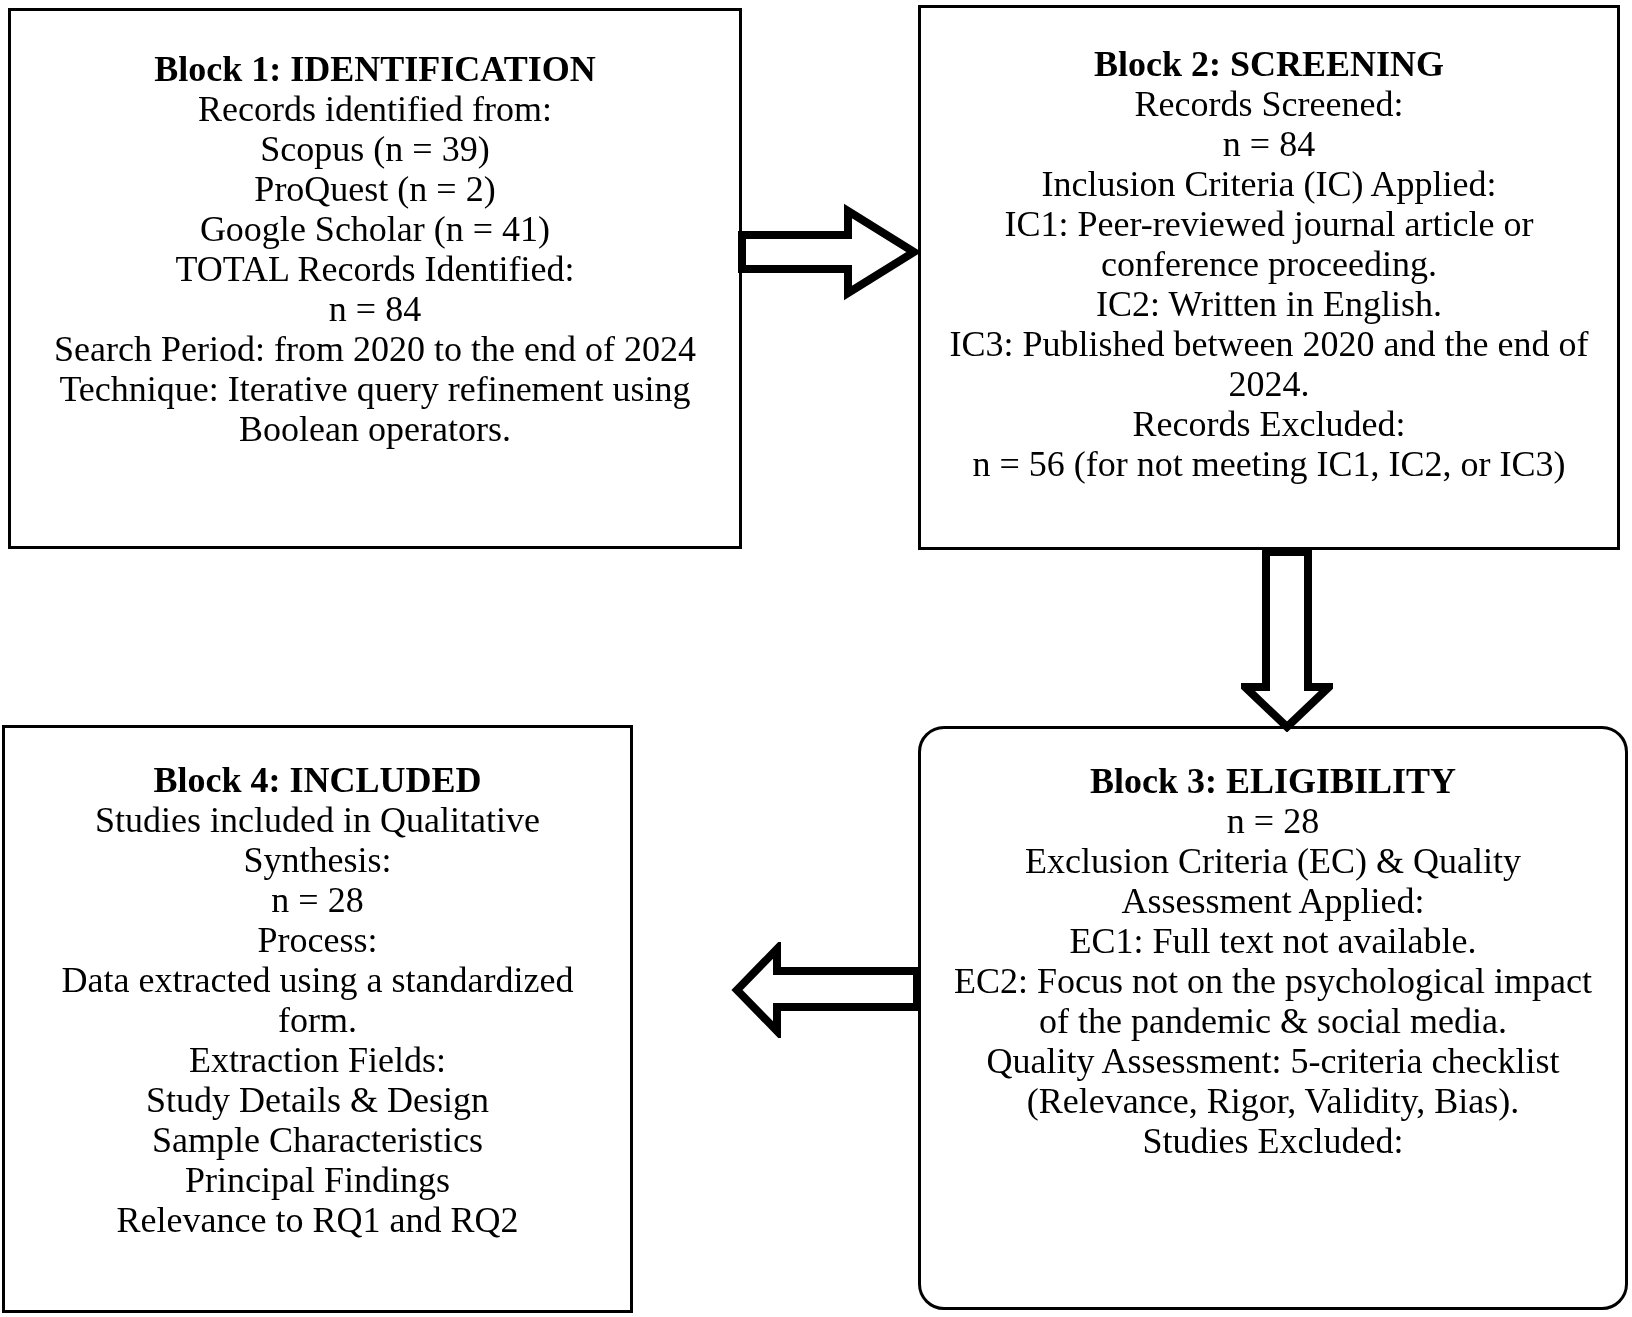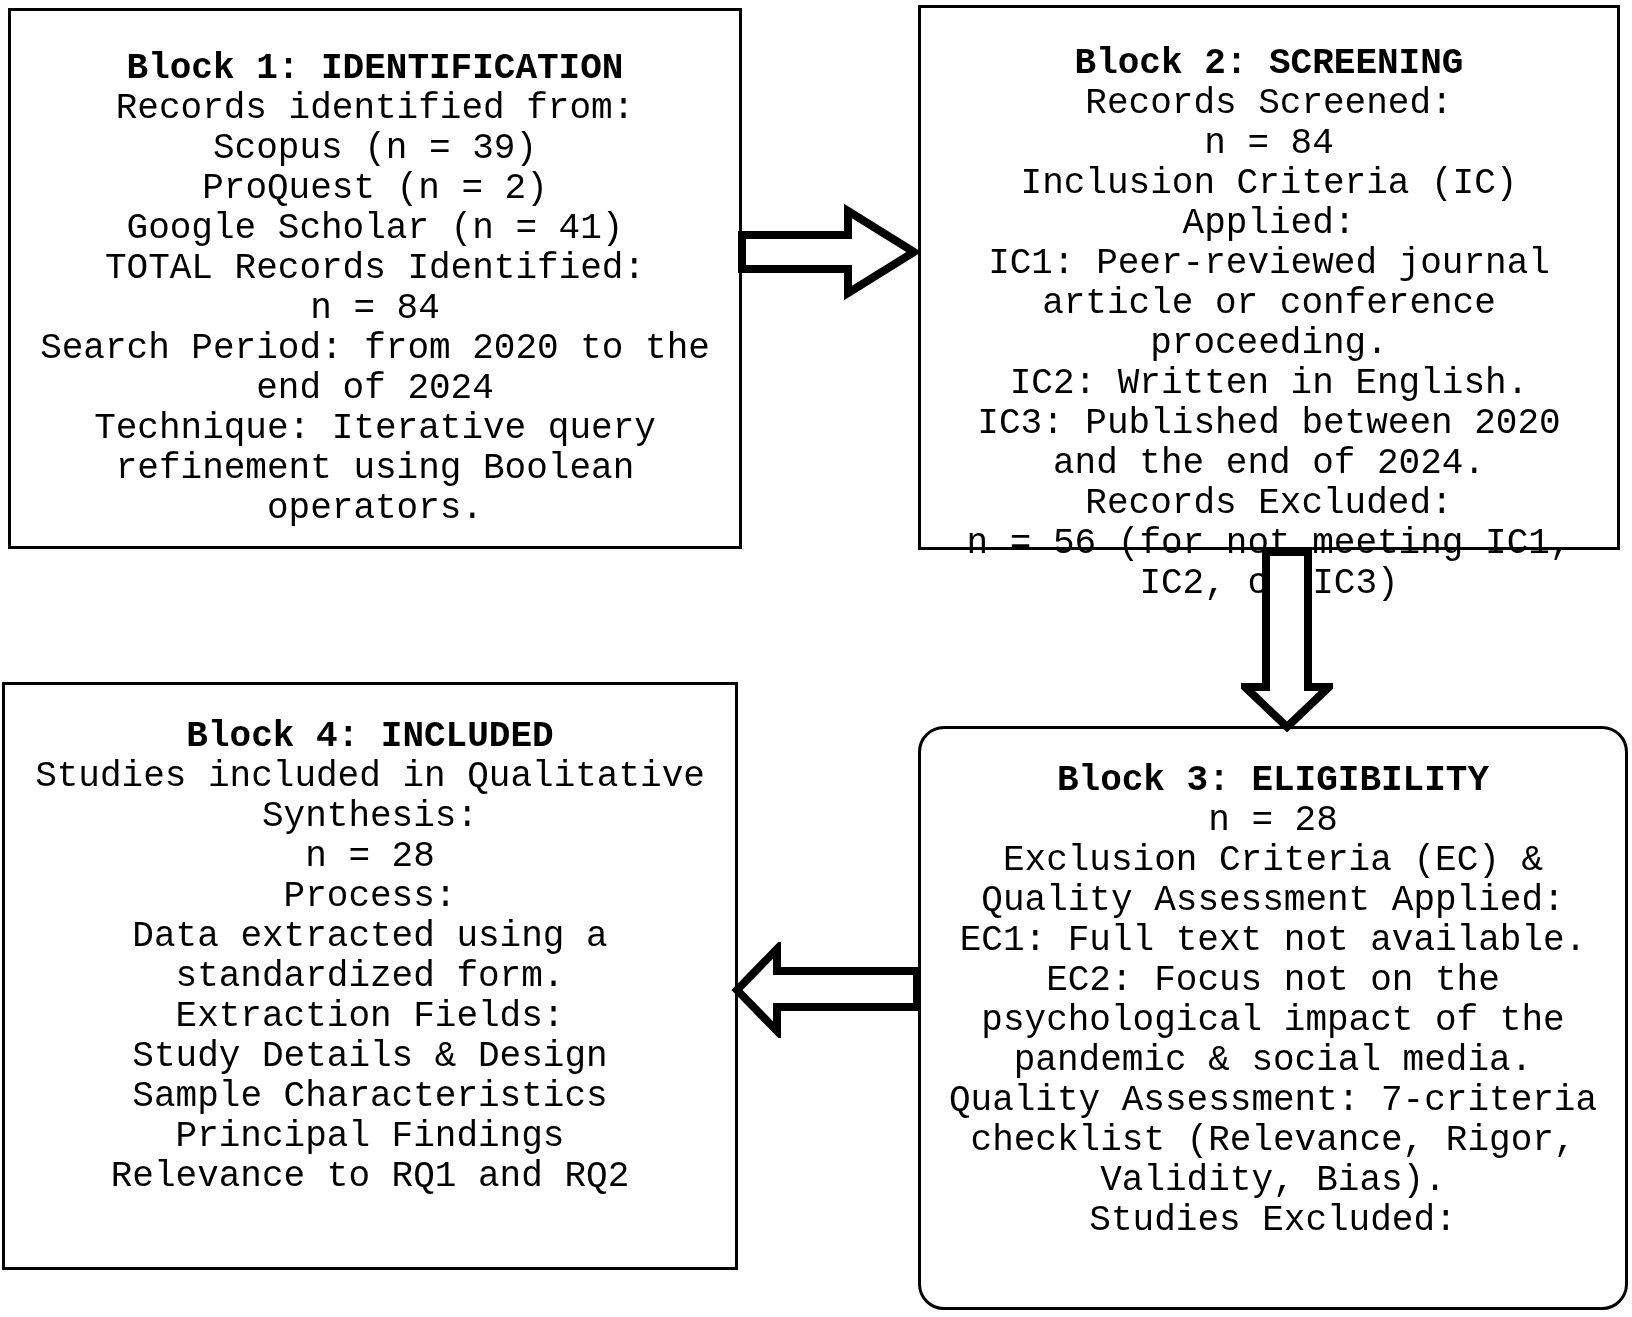--- a/index.html
+++ b/index.html
@@ -6,39 +6,39 @@
     margin: 0;
     padding: 0;
     background: #ffffff;
   }
   .canvas {
     position: relative;
     width: 1632px;
     height: 1317px;
     background: var(--background, #ffffff);
     color: var(--text, #000000);
-    font-family: Liberation Mono, monospace;
+    font-family: Liberation Serif, serif;
     overflow: hidden;
   }
   .block {
     position: absolute;
     box-sizing: border-box;
     background: var(--background, #ffffff);
     border: 3px solid var(--border, #000000);
     text-align: center;
     font-size: 36px;
     line-height: 40px;
   }
   .block p { margin: 0; }
   .block .title { font-weight: bold; }
 
   #block-identification { left: 8px;   top: 8px;   width: 734px; height: 541px; padding: 38px 20px 0; }
   #block-screening      { left: 918px; top: 5px;   width: 702px; height: 545px; padding: 36px 20px 0; }
   #block-eligibility    { left: 918px; top: 726px; width: 710px; height: 584px; padding: 32px 20px 0; border-radius: 26px; }
-  #block-included       { left: 2px;   top: 682px; width: 736px; height: 588px; padding: 32px 20px 3px; }
+  #block-included       { left: 2px;   top: 725px; width: 631px; height: 588px; padding: 32px 20px 3px; }
 
   .arrow { position: absolute; display: block; }
   #arrow-right { left: 736px;  top: 202px; }
   #arrow-down  { left: 1241px; top: 548px; }
   #arrow-left  { left: 731px;  top: 942px; }
   .arrow polygon {
     fill: var(--background, #ffffff);
     stroke: var(--border, #000000);
     stroke-width: 8;
     stroke-linejoin: miter;
@@ -72,21 +72,21 @@
     <p>Records Excluded:</p>
     <p>n = 56 (for not meeting IC1, IC2, or IC3)</p>
   </div>
 
   <div class="block" id="block-eligibility">
     <p class="title">Block 3: ELIGIBILITY</p>
     <p>n = 28</p>
     <p>Exclusion Criteria (EC) &amp; Quality Assessment Applied:</p>
     <p>EC1: Full text not available.</p>
     <p>EC2: Focus not on the psychological impact of the pandemic &amp; social media.</p>
-    <p>Quality Assessment: 7-criteria checklist (Relevance, Rigor, Validity, Bias).</p>
+    <p>Quality Assessment: 5-criteria checklist (Relevance, Rigor, Validity, Bias).</p>
     <p>Studies Excluded:</p>
   </div>
 
   <div class="block" id="block-included">
     <p class="title">Block 4: INCLUDED</p>
     <p>Studies included in Qualitative Synthesis:</p>
     <p>n = 28</p>
     <p>Process:</p>
     <p>Data extracted using a standardized form.</p>
     <p>Extraction Fields:</p>

